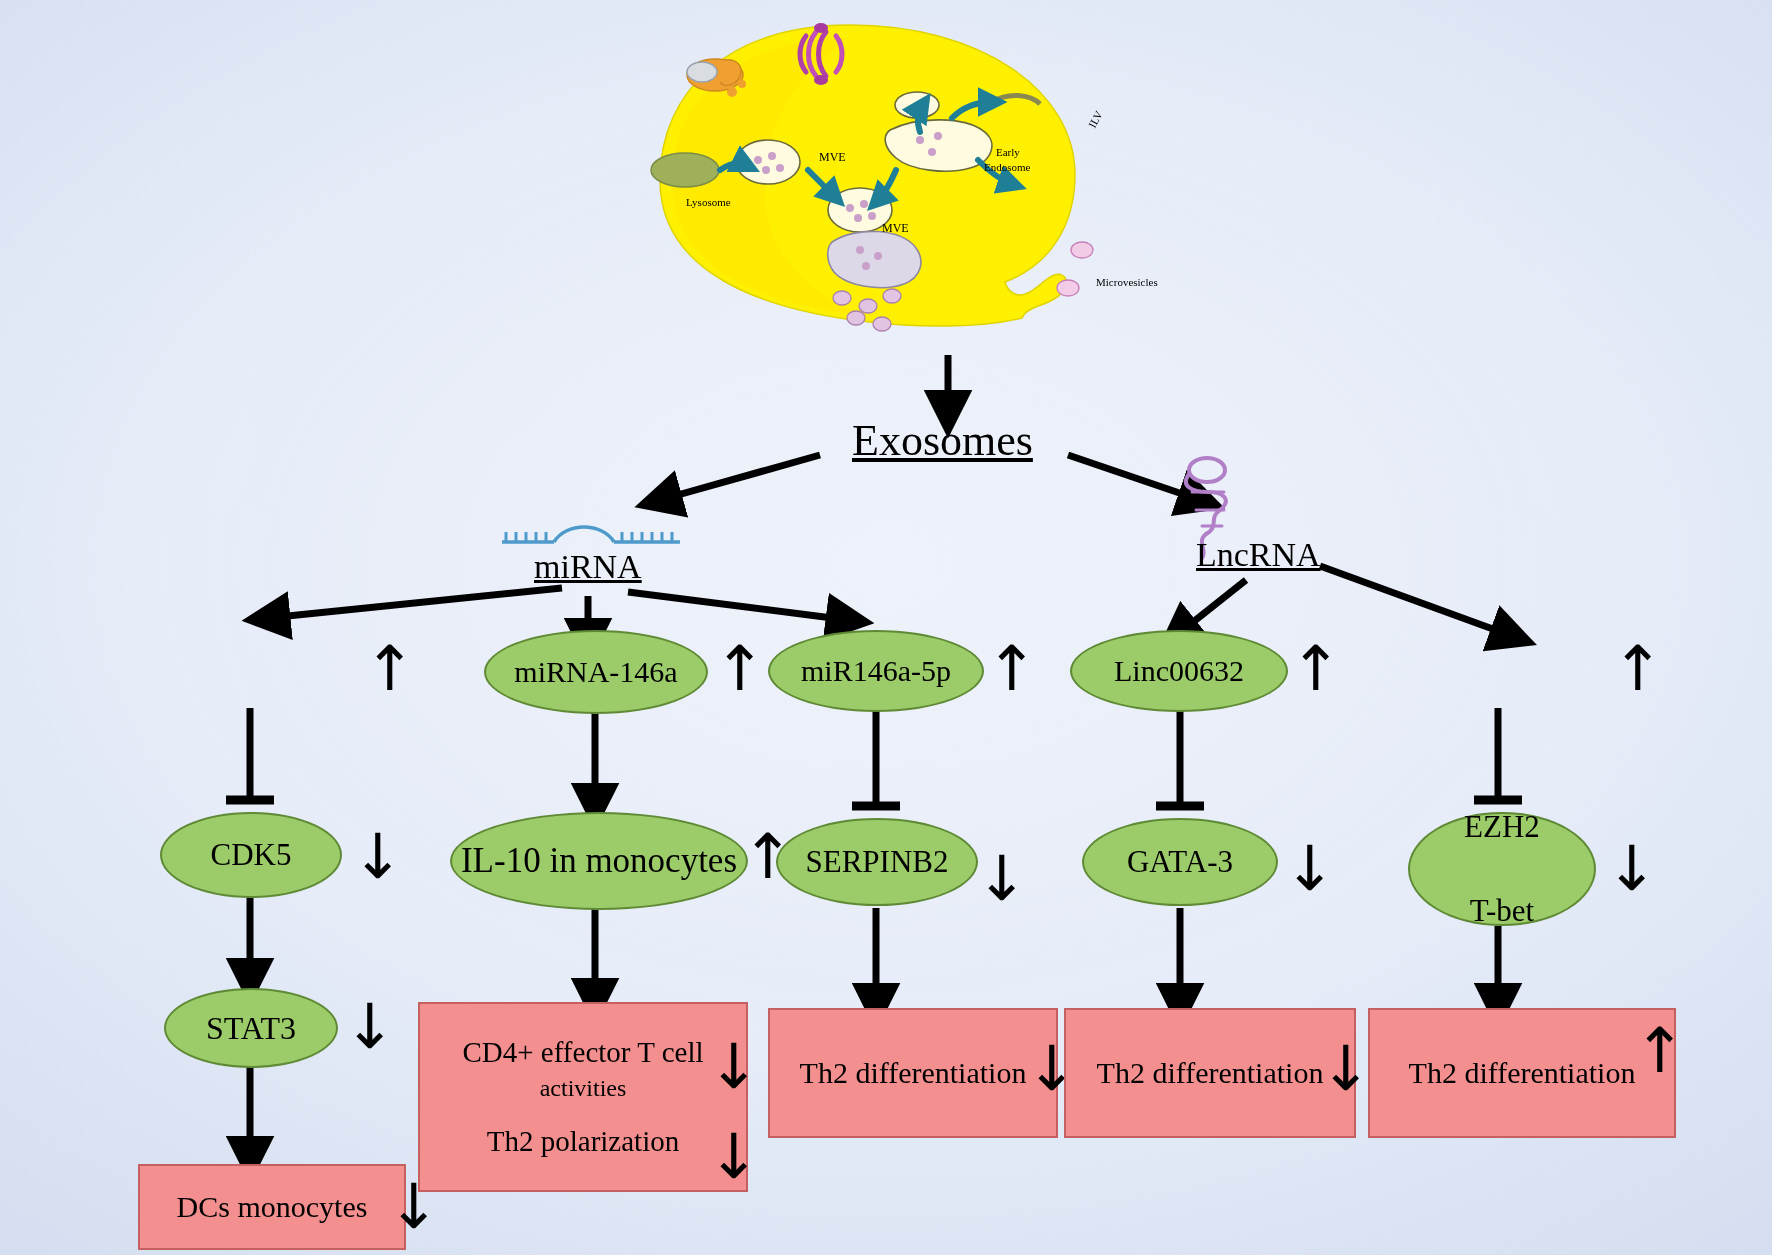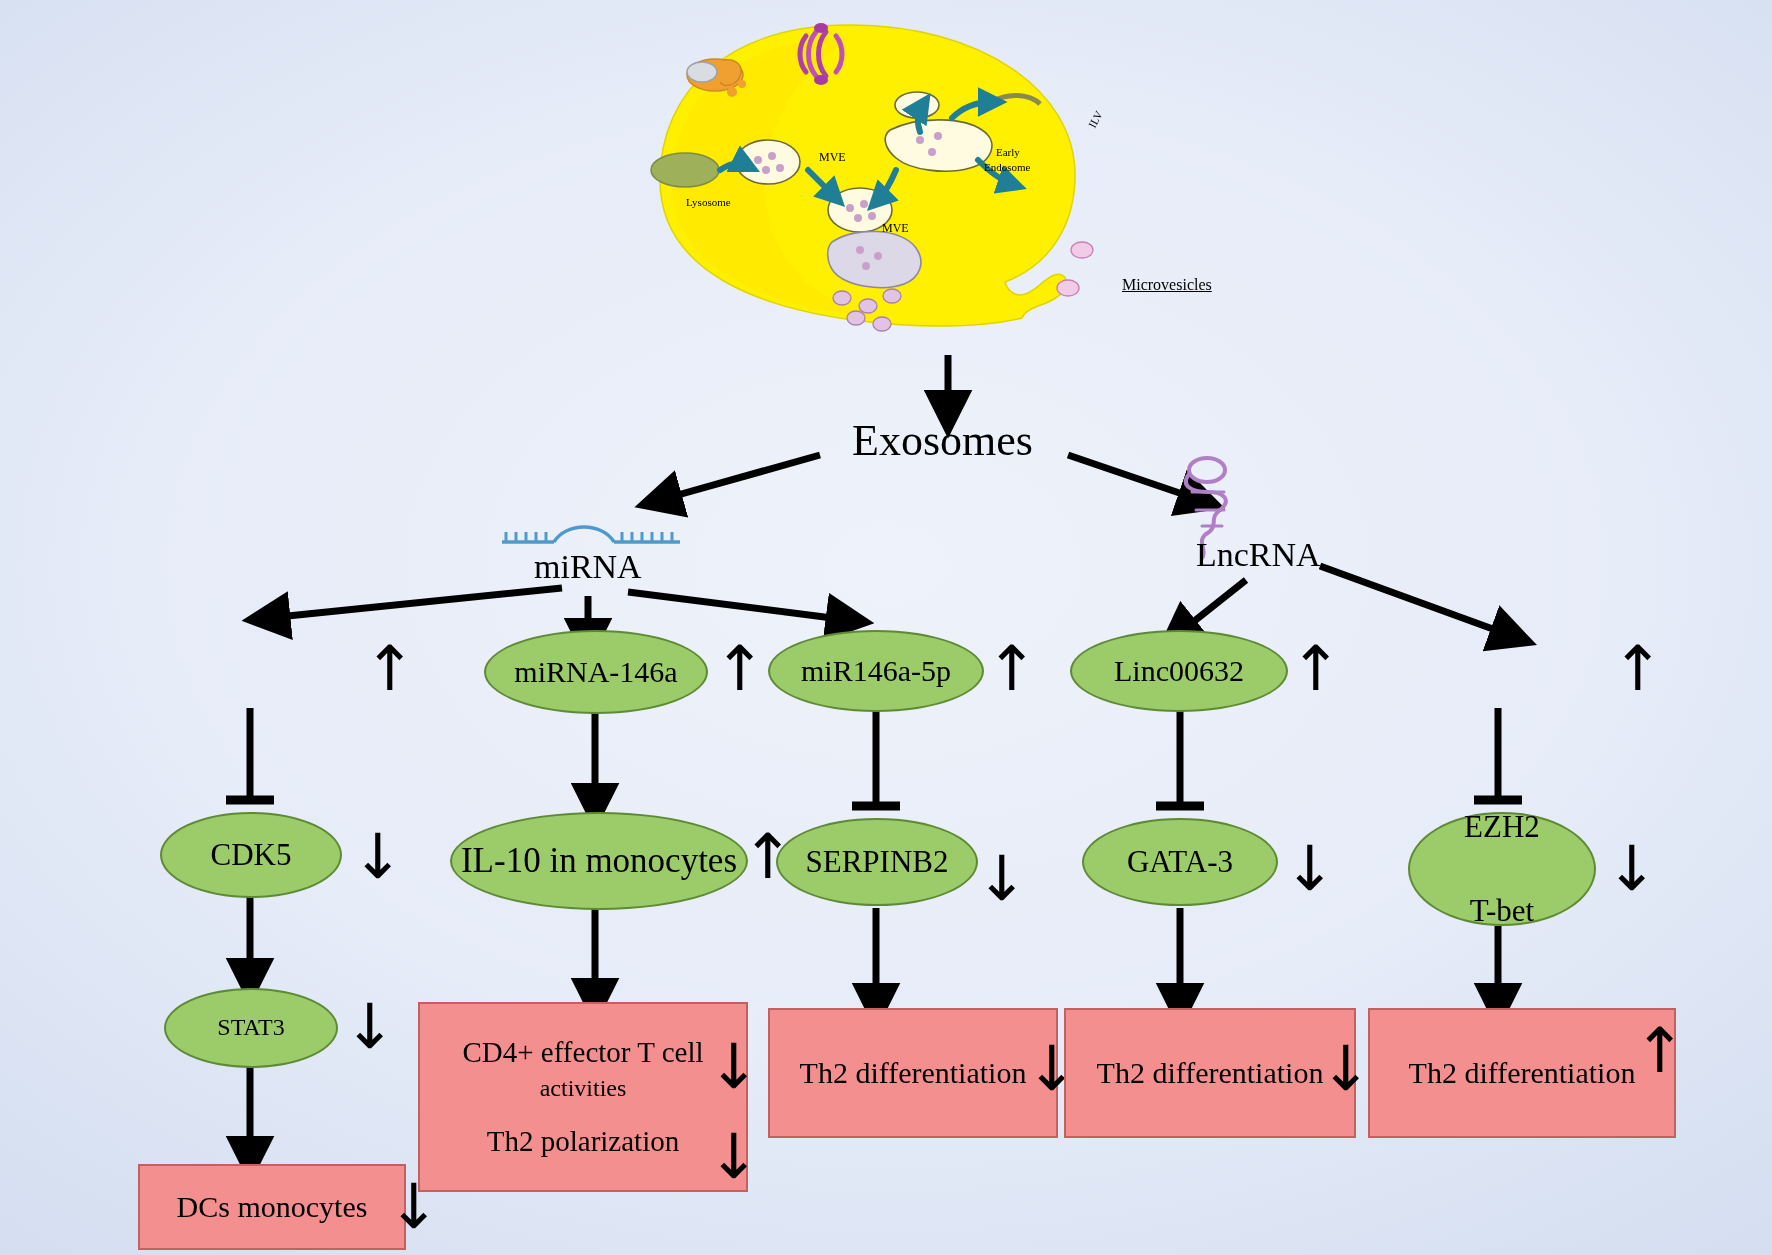--- a/index.html
+++ b/index.html
@@ -53,20 +53,21 @@
     box-sizing: border-box;
   }
   .node-label {
     line-height: 1.15;
     white-space: nowrap;
   }
   .free-label {
     position: absolute;
     color: #000;
     white-space: nowrap;
+    text-decoration: underline;
   }
   .arrow-glyph {
     position: absolute;
     font-family: "DejaVu Sans", sans-serif;
     color: #000;
     line-height: 1;
     white-space: nowrap;
   }
   .cell-wrap {
     position: absolute;
@@ -179,21 +180,21 @@
       </defs>
     </svg>
   </div>
 
   <div class="tiny-label" style="left:686px; top:196px; font-size:11px;">Lysosome</div>
   <div class="tiny-label" style="left:819px; top:150px; font-size:12px;">MVE</div>
   <div class="tiny-label" style="left:882px; top:221px; font-size:12px;">MVE</div>
   <div class="tiny-label" style="left:996px; top:146px; font-size:11px;">Early</div>
   <div class="tiny-label" style="left:984px; top:161px; font-size:11px;">Endosome</div>
   <div class="tiny-label" style="left:1086px; top:124px; font-size:11px; transform:rotate(-62deg); transform-origin:left top;">ILV</div>
-  <div class="tiny-label" style="left:1122px; top:276px; font-size:16px;text-decoration:underline;">Microvesicles</div>
+  <div class="tiny-label" style="left:1096px; top:276px; font-size:11px;">Microvesicles</div>
 
   <svg class="svg-layer">
     <defs>
       <marker id="ah" markerWidth="7" markerHeight="7" refX="3.2" refY="3.5" orient="auto">
         <path d="M0,0 L7,3.5 L0,7 z" fill="#000"></path>
       </marker>
     </defs>
 
     <line x1="948" y1="355" x2="948" y2="412" stroke="#000" stroke-width="7" marker-end="url(#ah)"></line>
 
@@ -277,21 +278,21 @@
   <div class="free-label" style="left:1196px; top:536px; font-size:34px;">LncRNA</div>
 
   <div class="arrow-glyph" style="left:364px; top:638px; font-size:62px;">↑</div>
 
   <div class="node-ellipse" style="left:160px; top:812px; width:182px; height:86px;">
     <span class="node-label" style="font-size:31px;">CDK5</span>
   </div>
   <div class="arrow-glyph" style="left:352px; top:826px; font-size:62px;">↓</div>
 
   <div class="node-ellipse" style="left:164px; top:988px; width:174px; height:80px;">
-    <span class="node-label" style="font-size:24px;">STAT3</span>
+    <span class="node-label" style="font-size:32px;">STAT3</span>
   </div>
   <div class="arrow-glyph" style="left:344px; top:996px; font-size:62px;">↓</div>
 
   <div class="node-box" style="left:138px; top:1164px; width:268px; height:86px;">
     <span class="node-label" style="font-size:30px;">DCs monocytes</span>
   </div>
   <div class="arrow-glyph" style="left:388px; top:1176px; font-size:62px;">↓</div>
 
   <div class="node-ellipse" style="left:484px; top:630px; width:224px; height:84px;">
     <span class="node-label" style="font-size:30px;">miRNA-146a</span>

